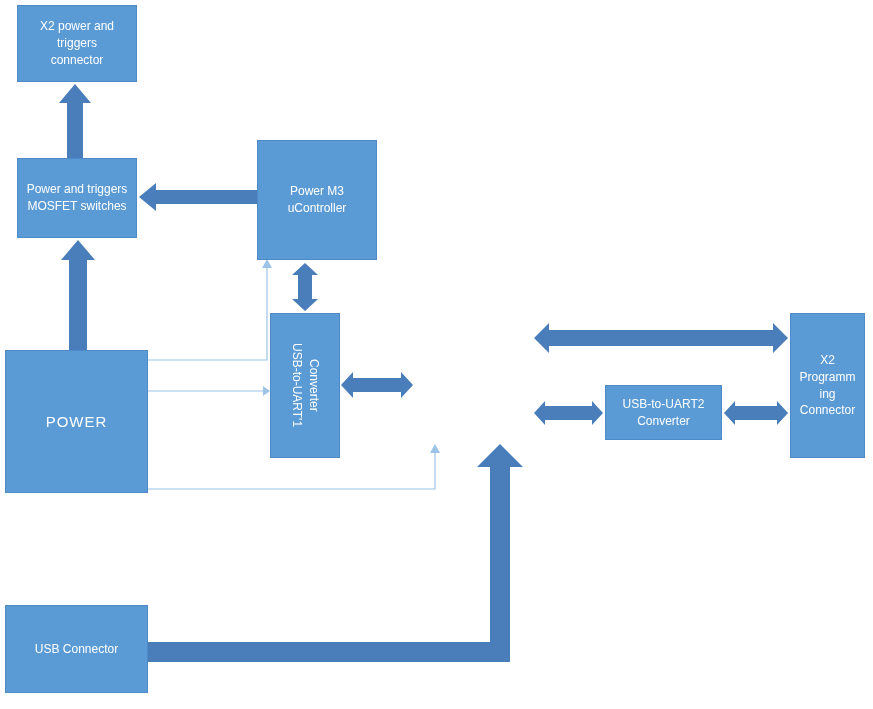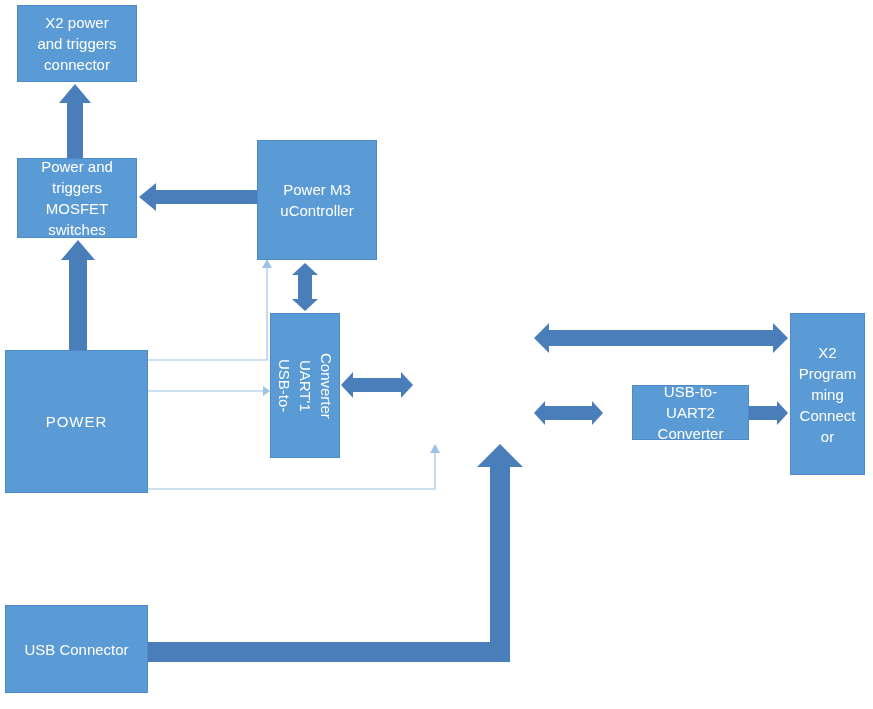--- a/index.html
+++ b/index.html
@@ -30,42 +30,42 @@
     position: absolute;
     z-index: 2;
     background: var(--block-fill, #5B9BD5);
     border: 1px solid var(--block-border, #4E8AC8);
     box-sizing: border-box;
     display: flex;
     align-items: center;
     justify-content: center;
     text-align: center;
     color: var(--text-color, #FFFFFF);
-    font-size: 15px;
+    font-size: 12px;
     line-height: 1.4;
   }
   .blk-x2power  { left: 17px;  top: 5px;   width: 120px; height: 77px; }
   .blk-x2power .block-label { width: 82px; }
   .blk-mosfet   { left: 17px;  top: 158px; width: 120px; height: 80px; }
   .blk-mosfet .block-label { width: 112px; }
   .blk-cortex   { left: 257px; top: 140px; width: 120px; height: 120px; }
   .blk-cortex .block-label { width: 74px; }
   .blk-power    { left: 5px;   top: 350px; width: 143px; height: 143px;
                   font-size: 15px; letter-spacing: 1px; }
   .blk-uart1    { left: 270px; top: 313px; width: 70px;  height: 145px; }
   .blk-uart1 .block-label {
     writing-mode: vertical-lr;
     height: 96px;
     text-align: center;
   }
   .blk-usbhub   { left: 415px; top: 325px; width: 117px; height: 120px; }
   .blk-usbhub .block-label { white-space: nowrap; }
-  .blk-uart2    { left: 632px; top: 385px; width: 117px; height: 55px; }
+  .blk-uart2    { left: 605px; top: 385px; width: 117px; height: 55px; }
   .blk-uart2 .block-label { width: 90px; }
-  .blk-x2prog   { left: 790px; top: 313px; width: 75px;  height: 162px; }
+  .blk-x2prog   { left: 790px; top: 313px; width: 75px;  height: 145px; }
   .blk-x2prog .block-label { width: 58px; overflow-wrap: break-word; }
   .blk-usbconn  { left: 5px;   top: 605px; width: 143px; height: 88px; }
 </style>
 </head>
 <body>
 
 <div class="canvas">
 
   <svg class="connections" viewBox="0 0 873 709" xmlns="http://www.w3.org/2000/svg">
 

